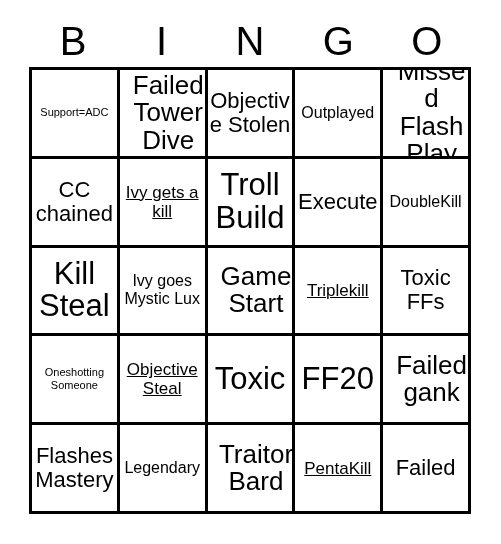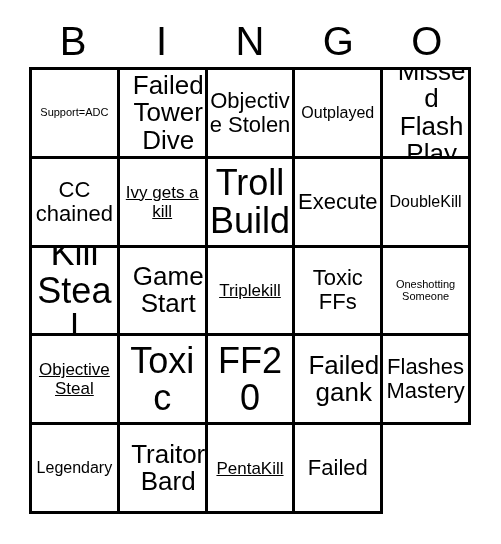--- a/index.html
+++ b/index.html
@@ -80,21 +80,21 @@
     overflow-wrap: break-word;
     hyphens: none;
   }
 
   
   .fs-xs  { font-size: 11px; line-height: 1.18; }
   .fs-s   { font-size: 16px; line-height: 1.15; }
   .fs-m   { font-size: 17px; line-height: 1.12; text-decoration: underline; }
   .fs-ml  { font-size: 22px; line-height: 1.10; }
   .fs-xl  { font-size: 26px; line-height: 1.06; margin-left: 12px; }
-  .fs-xxl { font-size: 36px; line-height: 1.04; text-align: center; }
+  .fs-xxl { font-size: 31px; line-height: 1.04; text-align: center; }
 </style>
 </head>
 <body>
 
 <div id="card">
 
   <div id="header">
     <div class="header-letter">B</div>
     <div class="header-letter">I</div>
     <div class="header-letter">N</div>
@@ -132,20 +132,23 @@
         <span class="cell-text fs-ml">Execute</span>
       </div>
     <div class="cell">
         <span class="cell-text fs-s">DoubleKill</span>
       </div>
 
     <div class="cell">
         <span class="cell-text fs-xxl">Kill Steal</span>
       </div>
     <div class="cell">
+        <span class="cell-text fs-s">Ivy goes Mystic Lux</span>
+      </div>
+    <div class="cell">
         <span class="cell-text fs-xl">Game Start</span>
       </div>
     <div class="cell">
         <span class="cell-text fs-m">Triplekill</span>
       </div>
     <div class="cell">
         <span class="cell-text fs-ml">Toxic FFs</span>
       </div>
 
     <div class="cell">

